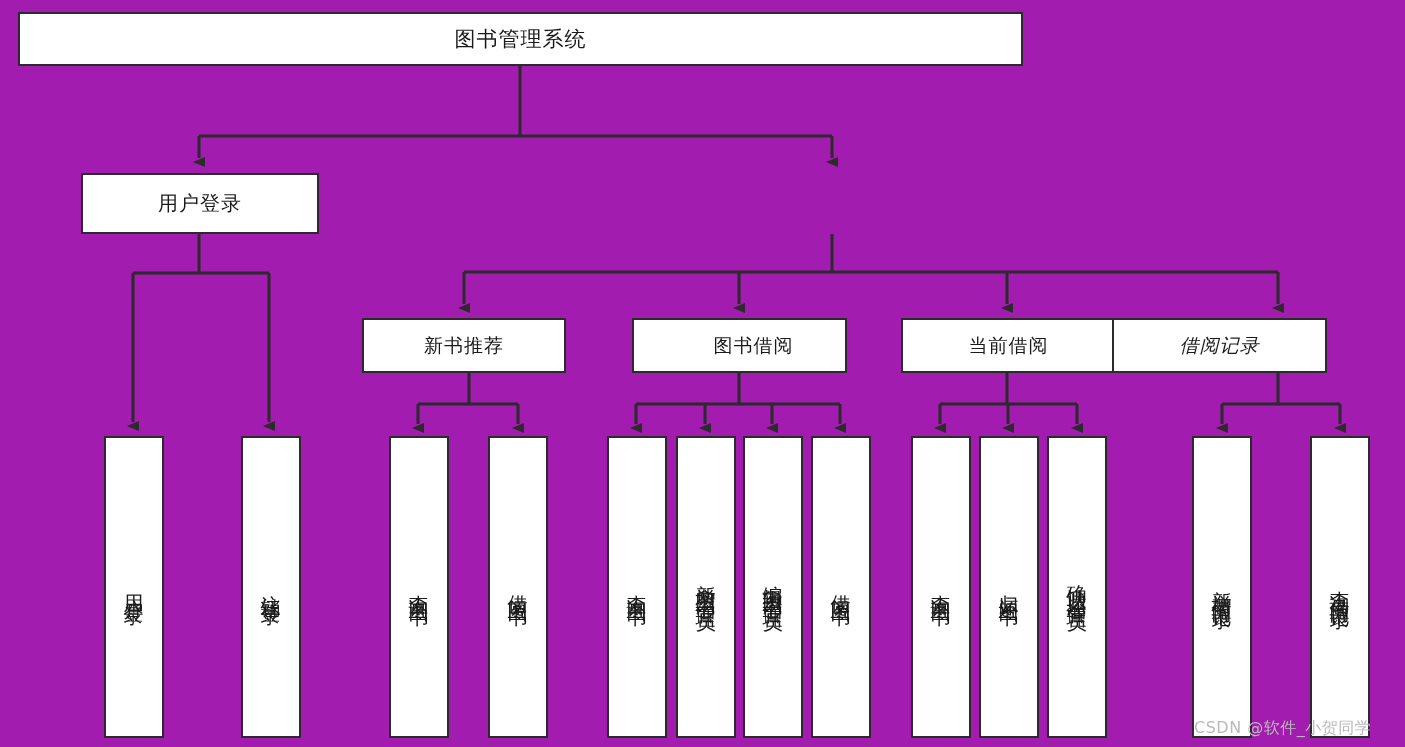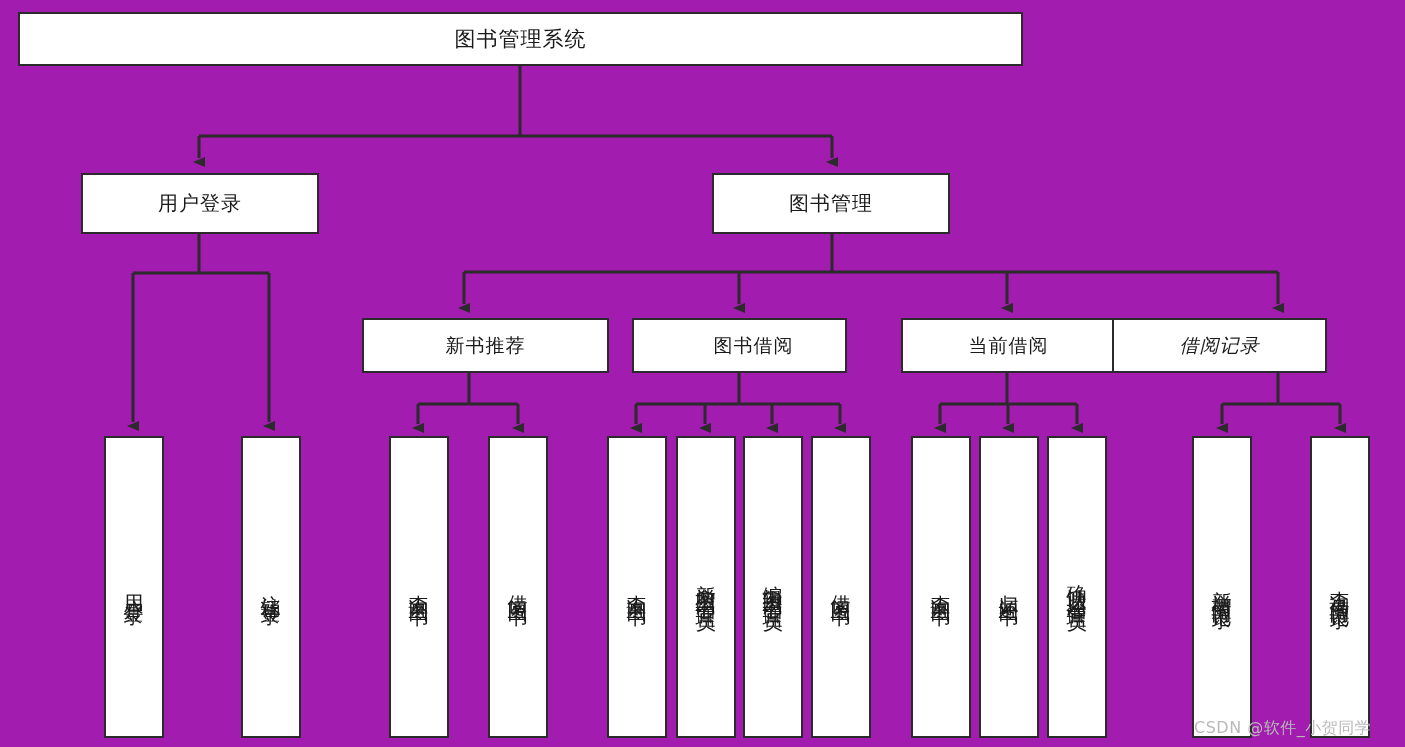--- a/index.html
+++ b/index.html
@@ -120,25 +120,22 @@
     </g>
   </svg>
 
   <div class="node node-root" style="left:18px; top:12px; width:1005px; height:54px;">
     <span>图书管理系统</span>
   </div>
 
   <div class="node node-l1" style="left:81px; top:173px; width:238px; height:61px;">
     <span>用户登录</span>
   </div>
-  <div class="node node-l1" style="left:712px; top:173px; width:238px; height:61px;">
-    <span>图书管理</span>
-  </div>
 
-  <div class="node node-l2" style="left:362px; top:318px; width:247px; height:55px;">
+  <div class="node node-l2" style="left:362px; top:318px; width:204px; height:55px;">
     <span>新书推荐</span>
   </div>
   <div class="node node-l2" style="left:632px; top:318px; width:215px; height:55px;padding-left:28px;">
     <span>图书借阅</span>
   </div>
   <div class="node node-l2" style="left:901px; top:318px; width:215px; height:55px;">
     <span>当前借阅</span>
   </div>
   <div class="node node-l2" style="left:1112px; top:318px; width:215px; height:55px;font-style:italic;">
     <span>借阅记录</span>

